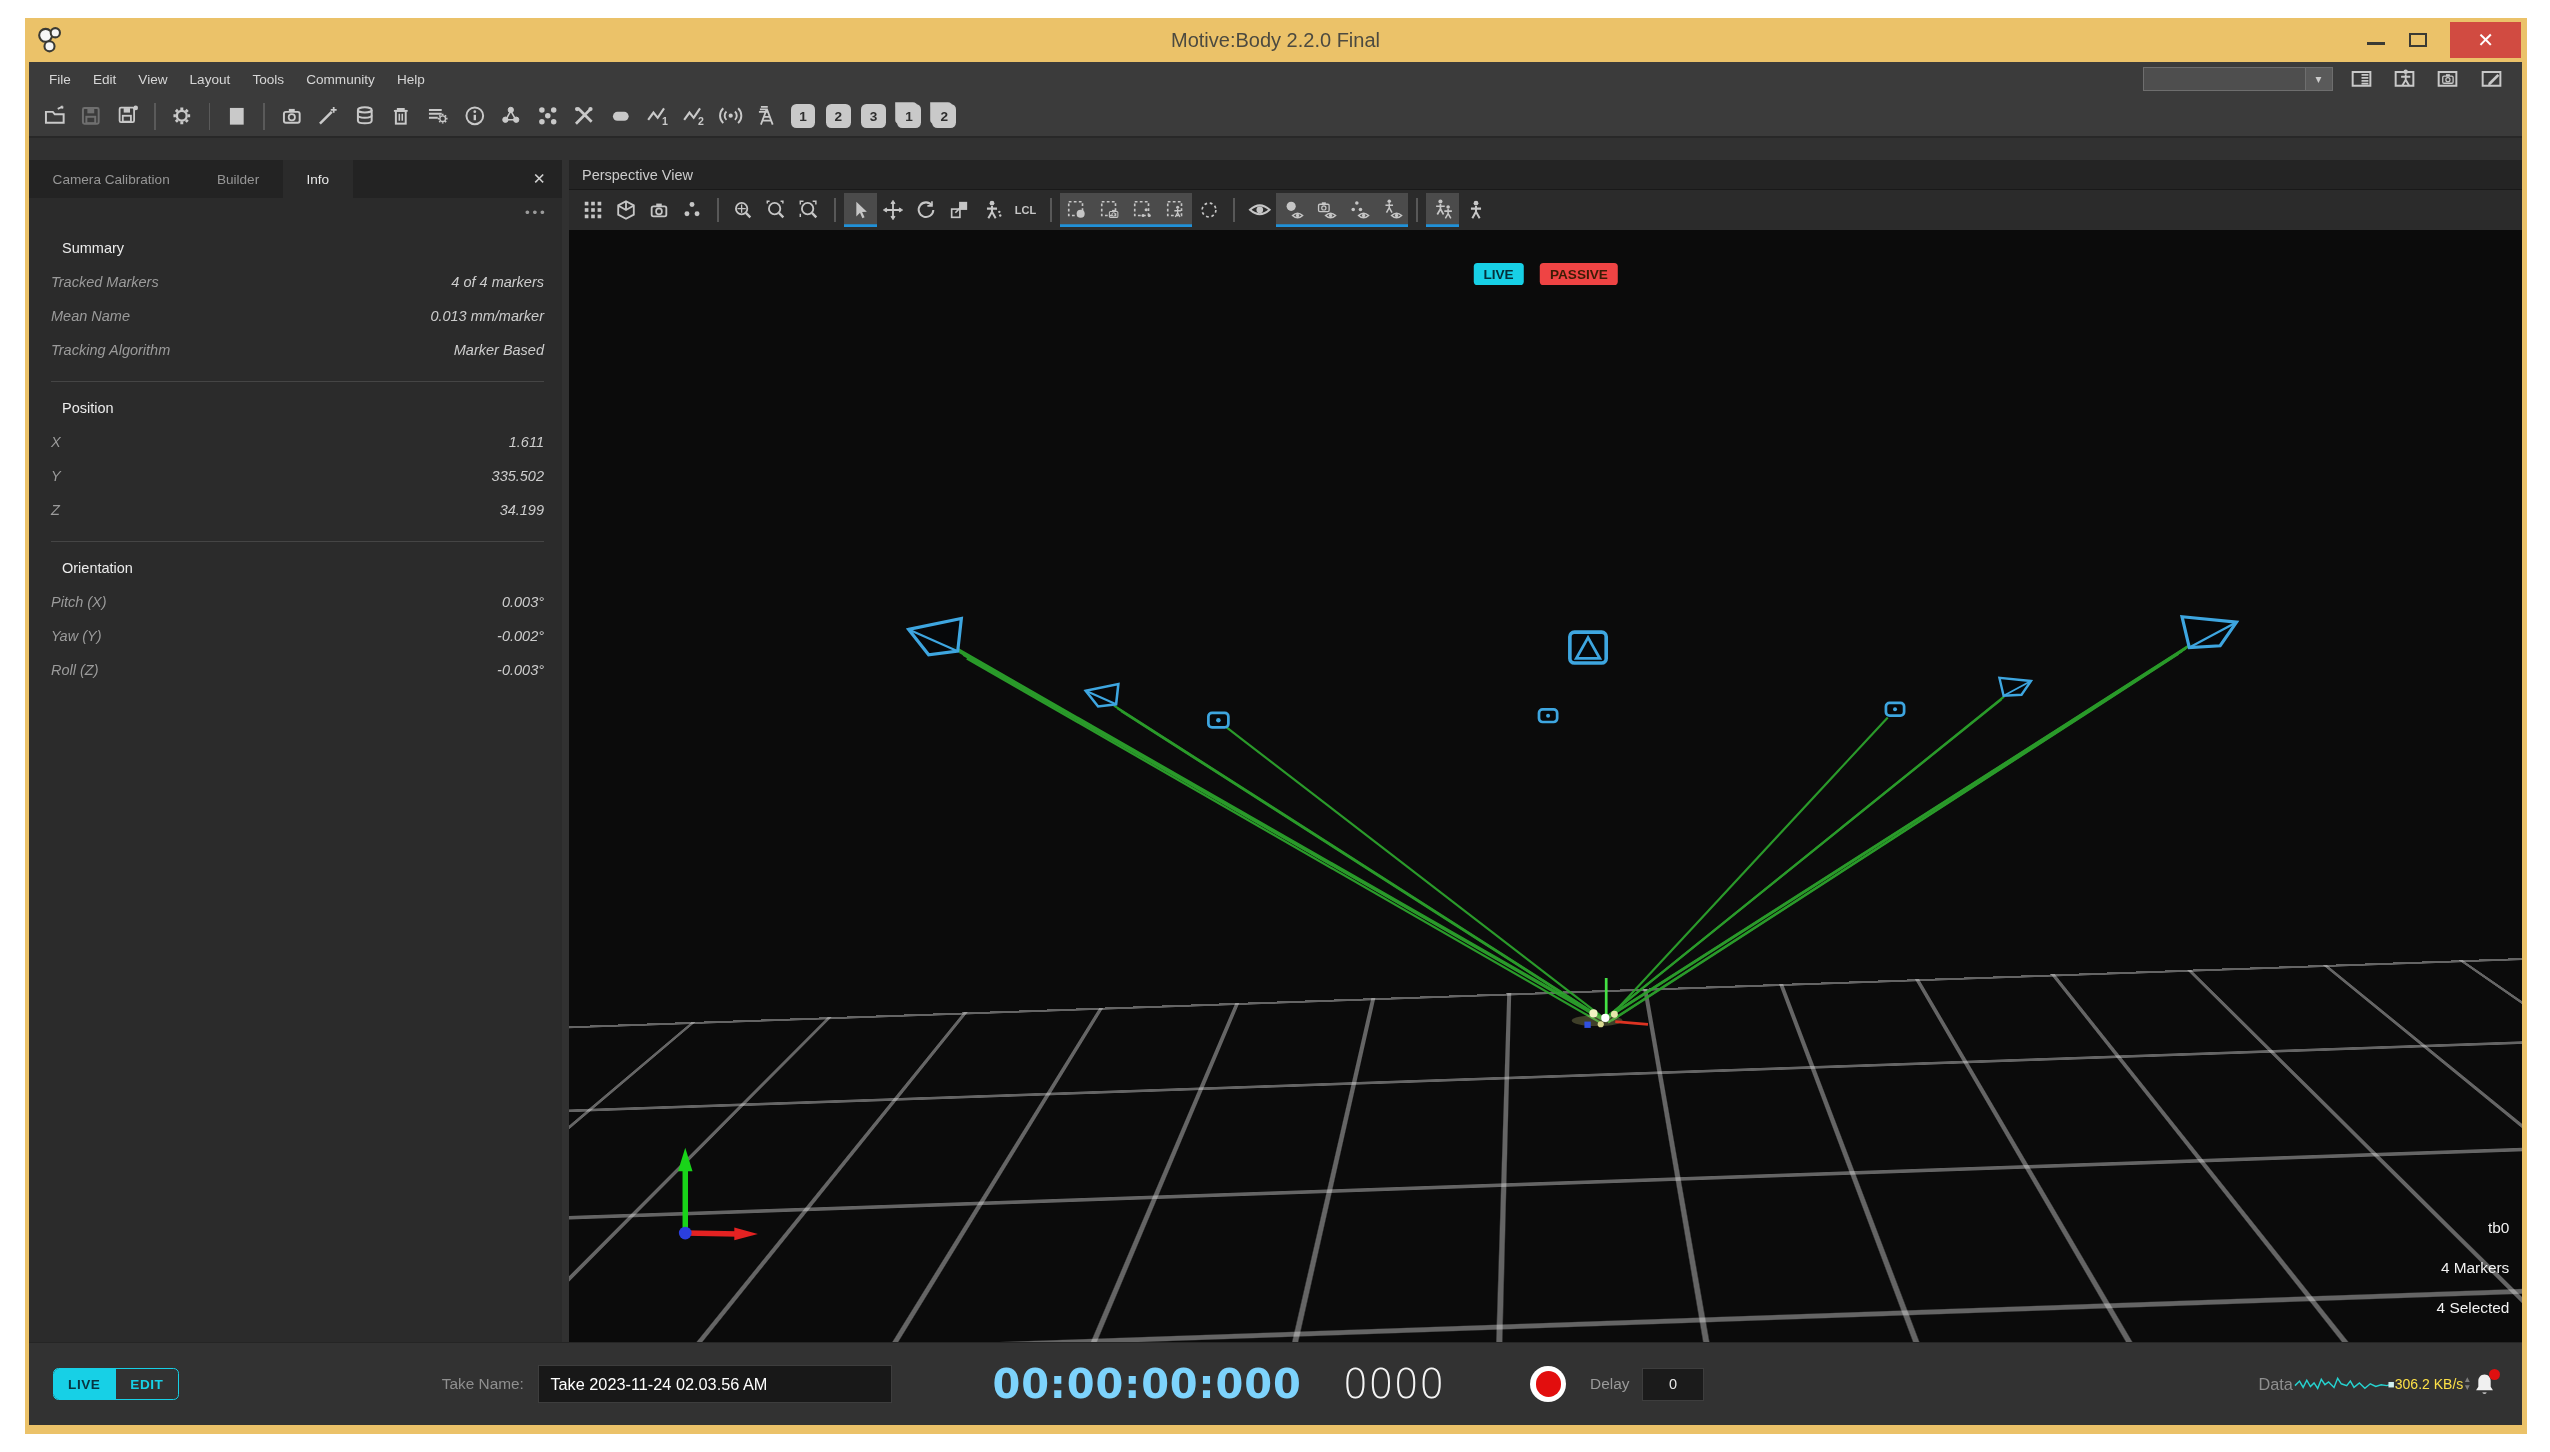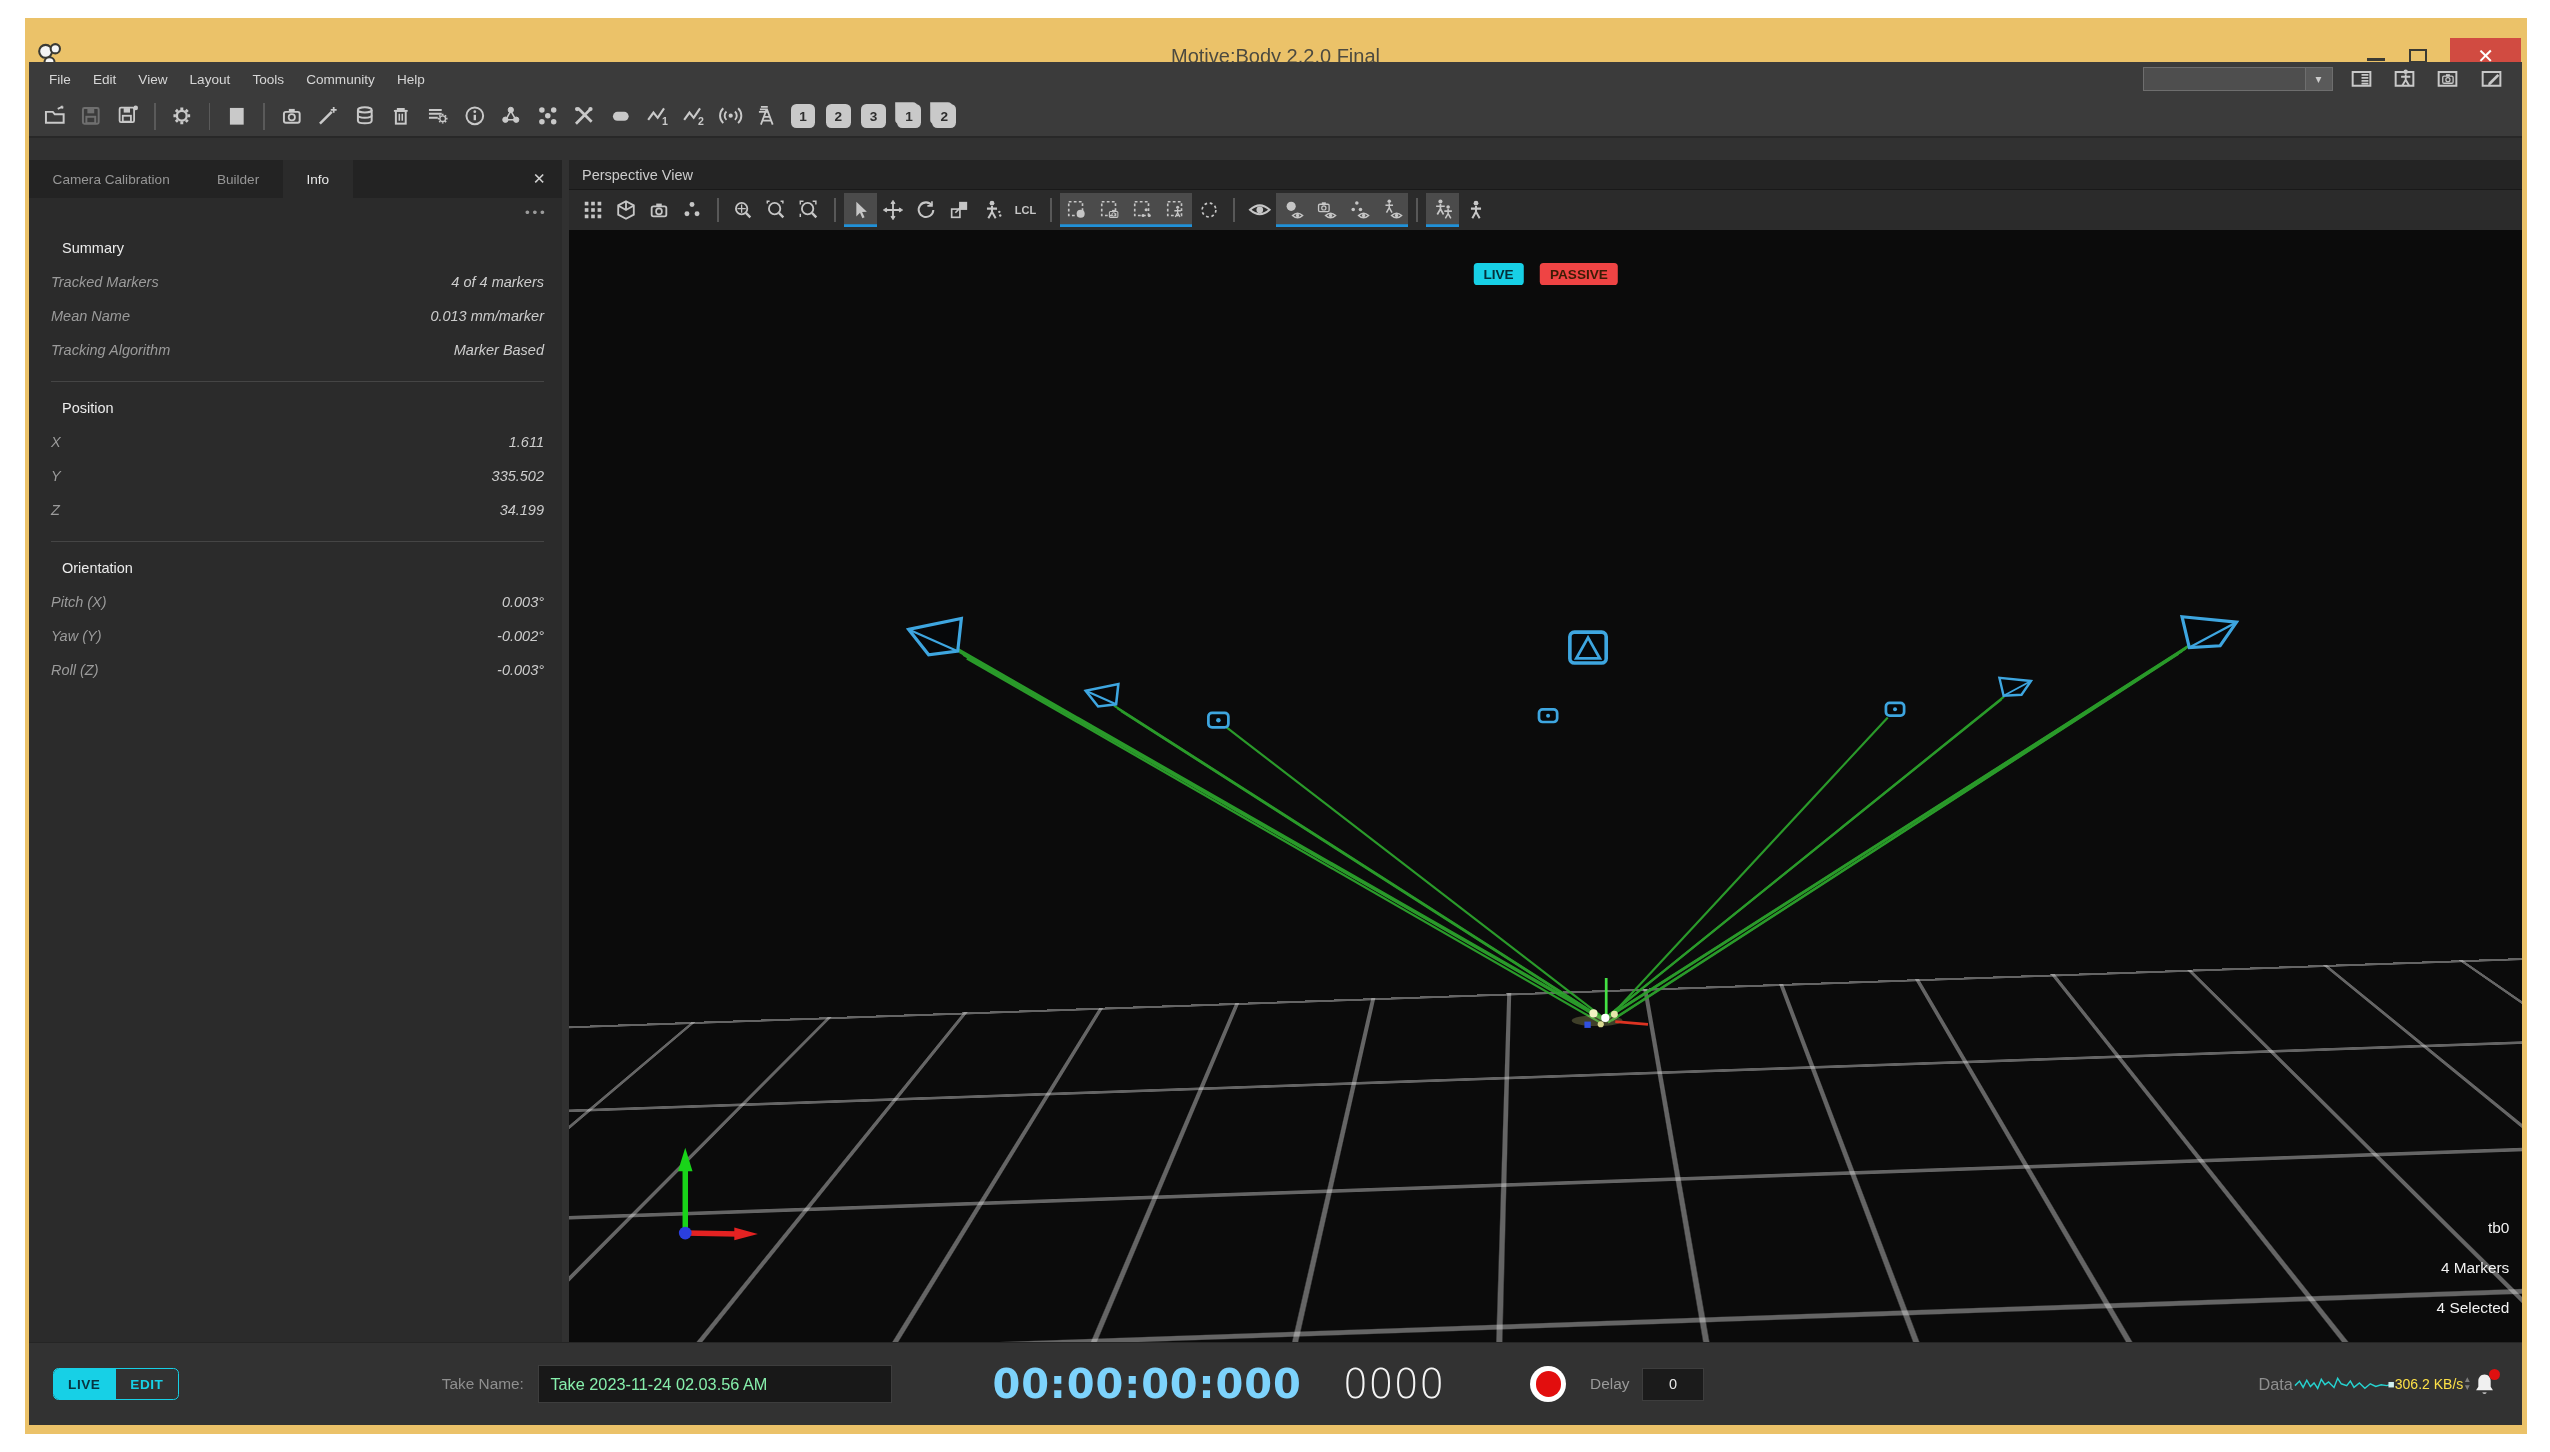--- a/index.html
+++ b/index.html
@@ -1,21 +1,21 @@
 <!DOCTYPE html>
 <html style="font-size:14.5px"><head>
 <meta charset="utf-8">
 <style>
   * { box-sizing: border-box; margin:0; padding:0; }
   html,body { width:2550px; height:1452px; background:#ffffff; font-family:"Liberation Sans",sans-serif; }
   #stage { position:relative; width:2550px; height:1452px; background:#fff; overflow:hidden; }
 
   
   .win { position:absolute; left:24.5px; top:18px; width:2502px; height:1416px; background:#ebc269; }
-  .titlebar { position:absolute; left:0; top:16px; right:0; height:44px; display:flex; align-items:center; }
+  .titlebar { position:absolute; left:0; top:0; right:0; height:44px; display:flex; align-items:center; }
   .app-icon { margin-left:9px; width:31px; height:31px; }
   .title-text { position:absolute; left:0; right:0; text-align:center; font-size:20px; color:#4c4a40; }
   .win-controls { position:absolute; right:5.4px; top:0; height:44px; display:flex; align-items:center; gap:23.6px; }
   .wc-min { width:18px; height:2.7px; background:#3a3a34; margin-bottom:-7.3px; }
   .wc-max { width:18px; height:14.5px; border:2.7px solid #3a3a34; background:transparent; }
   .wc-close { width:71px; height:36px; background:#d14b41; color:#fff; font-size:20px; display:flex; align-items:center; justify-content:center; }
 
   .win-body { position:absolute; left:4.5px; right:4.5px; top:44px; bottom:9px; background:#313131; display:flex; flex-direction:column; overflow:hidden; }
 
   
@@ -79,21 +79,21 @@
   .badge.passive { background:#ef4444; color:#3c1c05; }
   .vp-status { position:absolute; right:12.7px; bottom:14.5px; text-align:right; color:#f2f2f2; font-size:15.4px; line-height:40px; }
 
   
   .bottombar { height:83px; background:#323232; border-top:1.8px solid #252525; display:flex; align-items:center; padding:0 23.6px; flex:0 0 auto; }
   .mode-toggle { display:flex; border:1.8px solid #17d0e6; border-radius:5.4px; overflow:hidden; }
   .mode-cell { padding:7.3px 14.5px; font-size:13.6px; font-weight:bold; letter-spacing:0.5px; }
   .mode-cell.live { background:#17d0e6; color:#083540; }
   .mode-cell.edit { background:transparent; color:#17d0e6; border-left:1.8px solid #17d0e6; }
   .take-label { color:#8f8f8f; font-size:15.4px; margin-left:263px; }
-  .take-input { width:354px; height:38px; background:#181818; border:0.9px solid #3d3d3d; color:#86efac; font-size:16.3px; padding:0 11px; margin-left:14.5px; font-family:"Liberation Sans",sans-serif; }
+  .take-input { width:354px; height:38px; background:#181818; border:0.9px solid #3d3d3d; color:#ffffff; font-size:16.3px; padding:0 11px; margin-left:14.5px; font-family:"Liberation Sans",sans-serif; }
   .timecode { margin-left:100px; font-family:"DejaVu Sans",sans-serif; font-weight:700; font-size:40px; color:#7dd3fc; letter-spacing:0.9px; }
   .framecount { margin-left:41px; font-family:"DejaVu Sans",sans-serif; font-weight:200; font-size:40px; color:#f4f4f4; }
   .rec-btn { margin-left:86px; width:36px; height:36px; border-radius:50%; background:#ffffff; display:flex; align-items:center; justify-content:center; }
   .rec-inner { width:25.4px; height:25.4px; border-radius:50%; background:#e20e0e; }
   .delay-label { color:#9a9a9a; font-size:15.4px; margin-left:23.6px; }
   .delay-input { width:62px; height:33px; background:#1b1b1b; border:0.9px solid #3d3d3d; color:#e8e8e8; font-size:14.5px; text-align:center; margin-left:12.7px; font-family:"Liberation Sans",sans-serif; }
   .bb-right { margin-left:auto; display:flex; align-items:center; }
   .data-label { color:#8f8f8f; font-size:16.3px; }
   .data-rate { color:#fde047; font-size:14px; }
   .updown { display:flex; flex-direction:column; color:#7e7e7e; font-size:8.2px; line-height:8.2px; }

